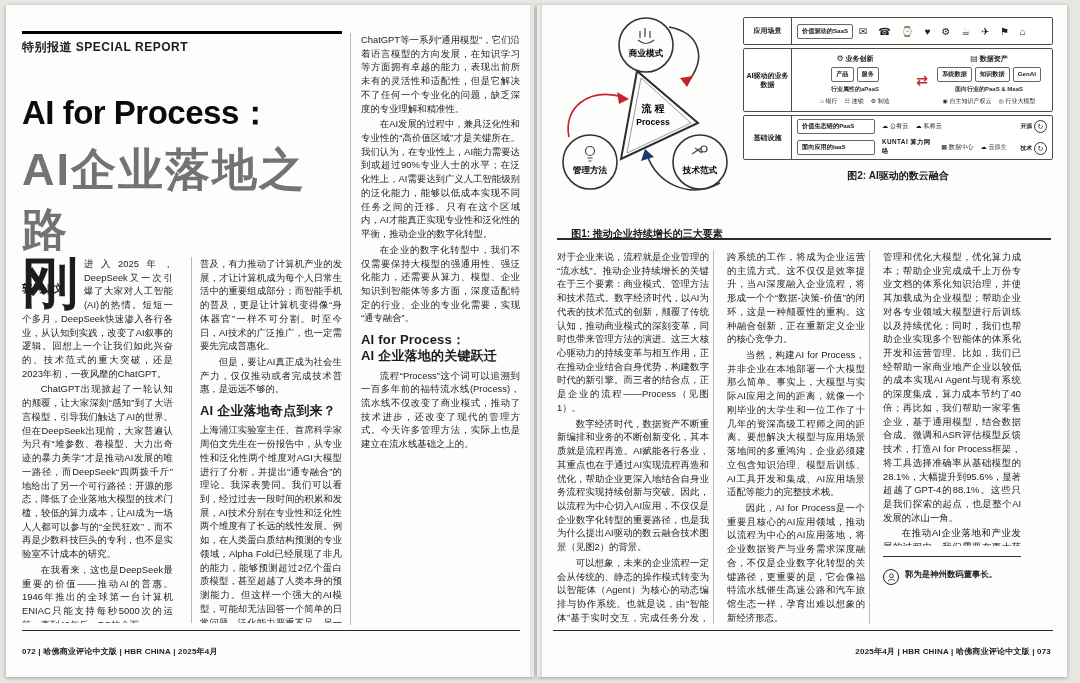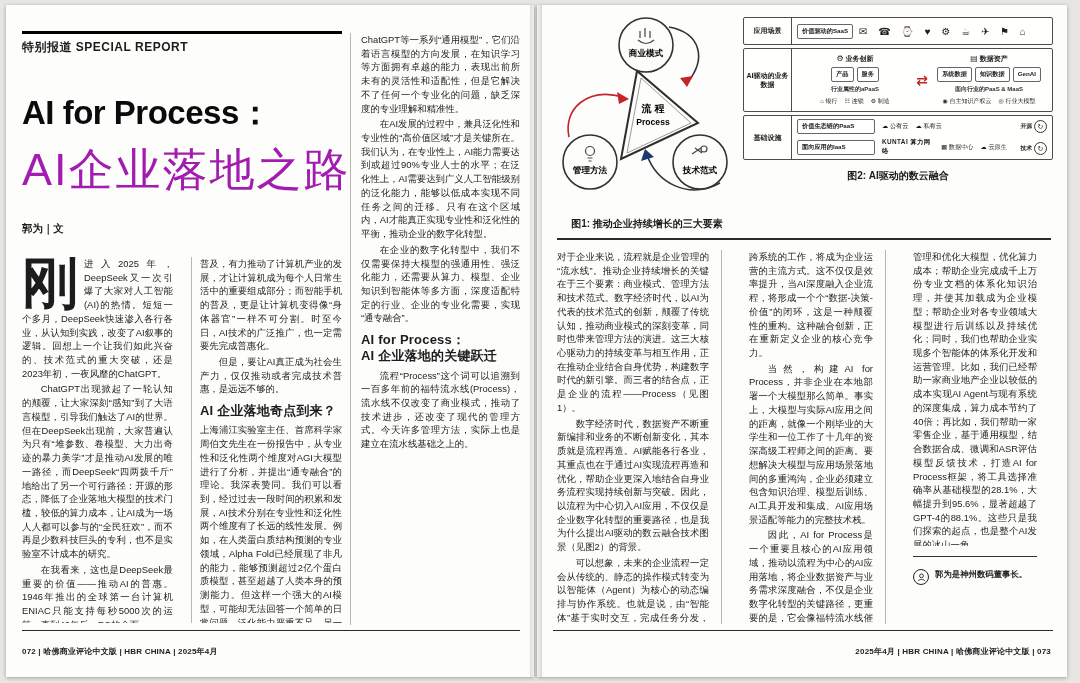--- a/index.html
+++ b/index.html
@@ -23,21 +23,21 @@
     z-index:5;
   }
 
   
   .lp-head { position:absolute; left:16px; top:26px; width:320px;
     border-top:3px solid #000; padding-top:5px; }
   .kicker { font-size:12px; font-weight:800; letter-spacing:.5px; }
 
   .lp-title { position:absolute; left:16px; top:86px; width:330px; }
   .title-en { font-size:33px; font-weight:900; color:#0b0b0b; letter-spacing:-.5px; }
-  .title-cn { font-size:45px; font-weight:400; color:#a21caf; letter-spacing:2px; margin-top:4px; }
+  .title-cn { font-size:45px; font-weight:700; color:#737373; letter-spacing:2px; margin-top:4px; }
   .byline   { font-size:10.5px; font-weight:700; margin-top:22px; }
 
   .body-txt p { font-size:9.4px; line-height:1.46; text-align:justify; margin-bottom:2px; }
   .body-txt p.ind { text-indent:2em; }
   .body-txt h3 { font-size:13px; font-weight:900; line-height:1.25; margin:7px 0 4px; letter-spacing:.2px; }
 
   .lp-cols { position:absolute; left:16px; top:252px; width:320px; height:366px; display:flex; }
   .lp-col1 { width:152px; height:100%; overflow:hidden; }
   .lp-col2 { width:152px; height:100%; overflow:hidden; margin-left:18px;
     border-left:1px solid #b9b7b2; padding-left:8px; }
@@ -49,21 +49,21 @@
 
   .foot-rule { position:absolute; left:16px; right:14px; border-top:1px solid #2a2a2a; }
   .lp-foot-rule { bottom:46px; }
   .page-foot { position:absolute; bottom:20px; font-size:8px; font-weight:700; color:#222; letter-spacing:.2px; }
   .lp-foot { left:16px; }
   .rp-foot { right:16px; }
 
   
   .fig1 { position:absolute; left:20px; top:6px; width:180px;text-align:center; }
   .fig1 svg { display:block; }
-  .fig-cap { font-size:10px; font-weight:800; margin-top:12px; }
+  .fig-cap { font-size:10px; font-weight:800; margin-top:22px; }
   .fig2 { position:absolute; left:206px; top:12px; width:310px; }
   .fig2 .fig-cap { text-align:center; margin-top:9px; }
 
   .f2-row { display:flex; border:1.3px solid #4c4c4c; border-radius:2px;
     background:#fffffe; margin-bottom:3px; align-items:stretch; }
   .f2-label { width:48px; min-width:48px; border-right:1.3px solid #4c4c4c;
     display:flex; align-items:center; justify-content:center; text-align:center;
     font-weight:800; font-size:7px; line-height:1.3; padding:2px; }
   .f2-content { flex:1; padding:3px 5px; }
   .f2-pill { display:inline-block; border:1px solid #666; border-radius:2px;
@@ -89,21 +89,21 @@
     align-items:flex-end; padding:1px 0; }
   .f2-ring { display:flex; align-items:center; gap:2px; }
   .f2-ring .lab { font-size:5.8px; font-weight:700; }
   .f2-ring .ring { width:13px; height:13px; border:1.2px solid #333; border-radius:50%;
     display:flex; align-items:center; justify-content:center; font-size:7px; }
 
   
   .rp-rule { position:absolute; left:20px; right:16px; top:233px; border-top:2px solid #2c2c2c; }
   .rp-cols { position:absolute; left:20px; right:16px; top:245px; height:374px; display:flex; }
   .rp-col { width:152px; height:100%; overflow:hidden; }
-  .rp-col + .rp-col { margin-left:12px; border-left:1px solid #b9b7b2; padding-left:27px; }
+  .rp-col + .rp-col { margin-left:4px; border-left:1px solid #b9b7b2; padding-left:13px; }
   .rp-col3-txt { height:296px; overflow:hidden; }
   .bio-rule { border-top:1px solid #333; margin-top:10px; }
   .bio { display:flex; align-items:flex-start; gap:6px; margin-top:12px; }
   .bio-ic { width:16px; height:16px; min-width:16px; border:1.3px solid #222;
     border-radius:50%; display:flex; align-items:center; justify-content:center; }
   .bio-txt { font-size:8.4px; font-weight:700; }
   .endmark { color:#111; }
 </style>
 </head>
 <body>

